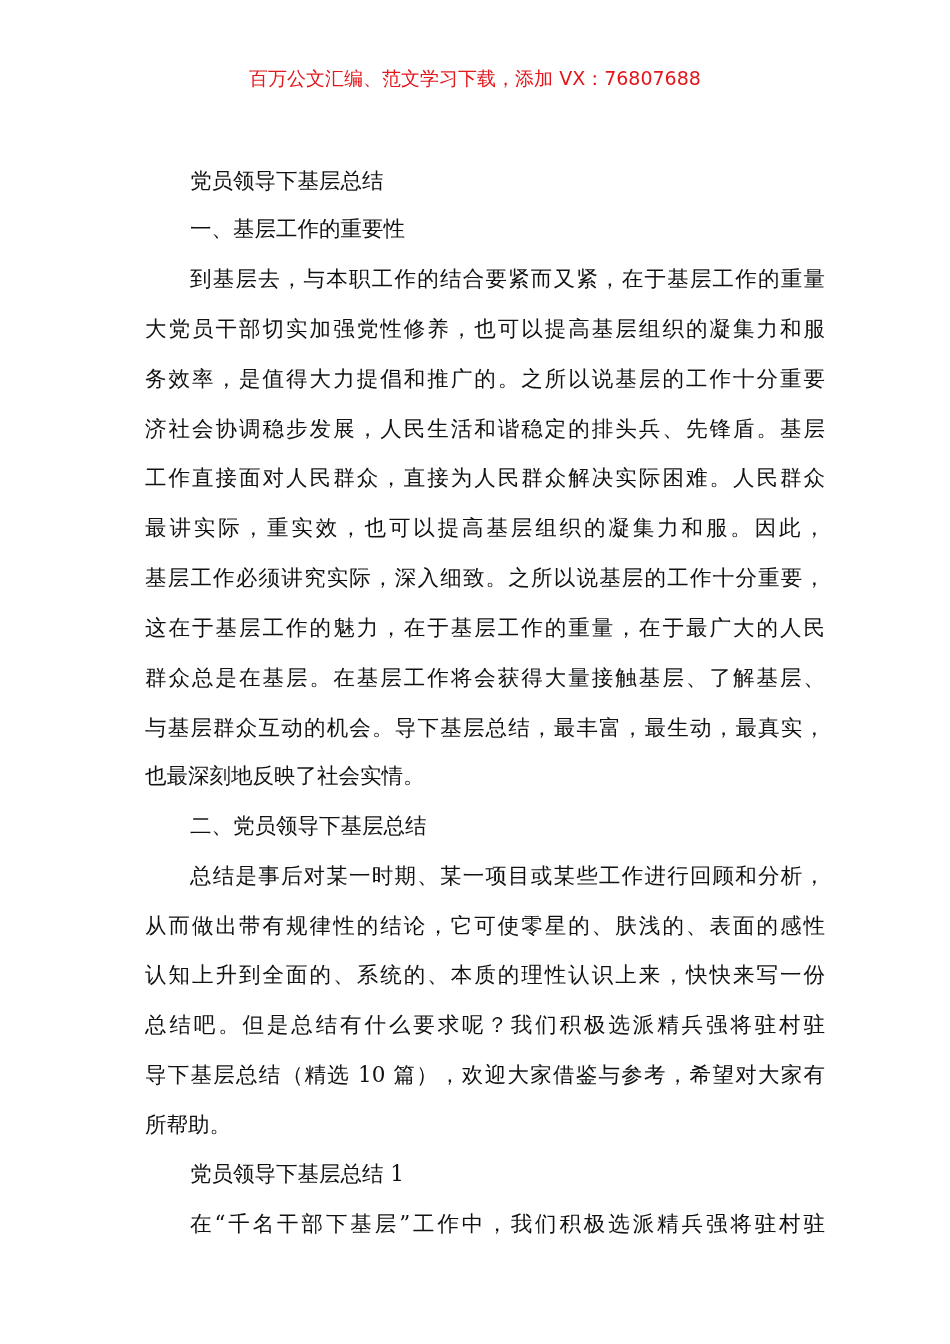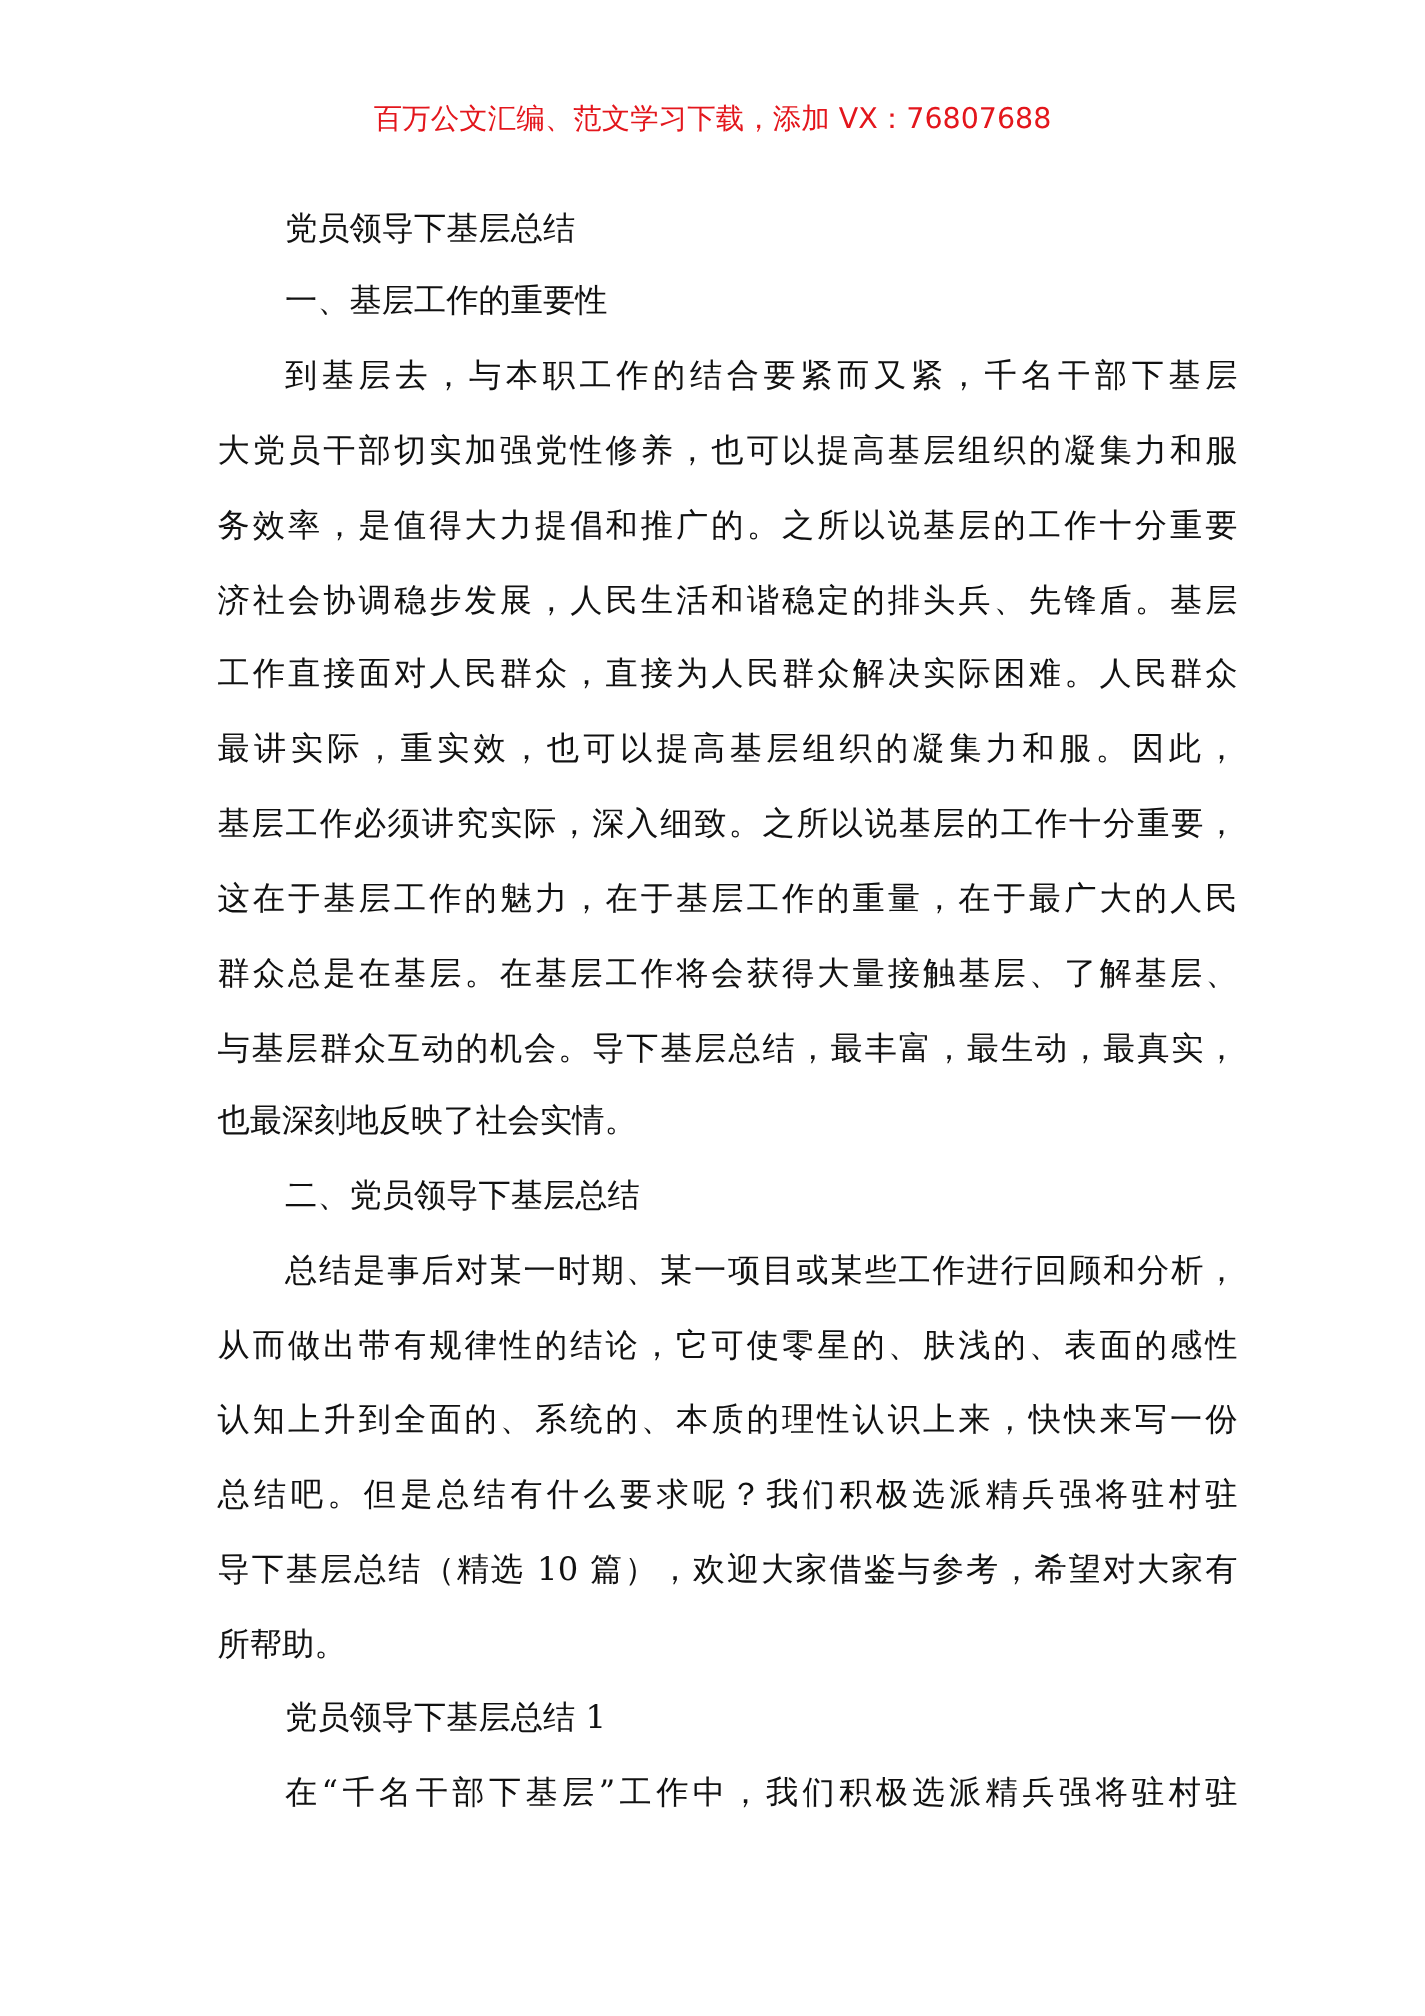--- a/index.html
+++ b/index.html
@@ -8,34 +8,34 @@
       position: absolute; top: 66px; left: 0; width: 950px;
       text-align: center; color: #e3161c;
       font-family: "DejaVu Sans", "Liberation Sans", sans-serif;
       font-size: 19px; letter-spacing: 0px;
     }
     .page { position: absolute; top: 0; left: 0; width: 950px; }
     .line {
       position: absolute; left: 145px; width: 680px;
       font-family: "DejaVu Serif", "Liberation Serif", serif;
       font-size: 21.5px; color: #111111; white-space: nowrap;
-      line-height: 30px; text-align: justify; text-align-last: justify;
+      line-height: 30px; text-align: justify; text-align-last: justify; margin-top: 28px;
     }
     .line.last { text-align-last: left; }
     .line.indent { left: 190px; width: 635px; }
   </style>
 </head>
 <body>
 
 <div class="header">百万公文汇编、范文学习下载，添加 VX：76807688</div>
 
 <div class="page">
   <div class="line indent last" style="top:138px">党员领导下基层总结</div>
   <div class="line indent last" style="top:186px">一、基层工作的重要性</div>
-  <div class="line indent" style="top:236px">到基层去，与本职工作的结合要紧而又紧，千名干部下基层</div>
+  <div class="line indent" style="top:236px">到基层去，与本职工作的结合要紧而又紧，在于基层工作的重量</div>
   <div class="line" style="top:286px">大党员干部切实加强党性修养，也可以提高基层组织的凝集力和服</div>
   <div class="line" style="top:336px">务效率，是值得大力提倡和推广的。之所以说基层的工作十分重要</div>
   <div class="line" style="top:386px">济社会协调稳步发展，人民生活和谐稳定的排头兵、先锋盾。基层</div>
   <div class="line" style="top:435px">工作直接面对人民群众，直接为人民群众解决实际困难。人民群众</div>
   <div class="line" style="top:485px">最讲实际，重实效，也可以提高基层组织的凝集力和服。因此，</div>
   <div class="line" style="top:535px">基层工作必须讲究实际，深入细致。之所以说基层的工作十分重要，</div>
   <div class="line" style="top:585px">这在于基层工作的魅力，在于基层工作的重量，在于最广大的人民</div>
   <div class="line" style="top:635px">群众总是在基层。在基层工作将会获得大量接触基层、了解基层、</div>
   <div class="line" style="top:685px">与基层群众互动的机会。导下基层总结，最丰富，最生动，最真实，</div>
   <div class="line last" style="top:733px">也最深刻地反映了社会实情。</div>

